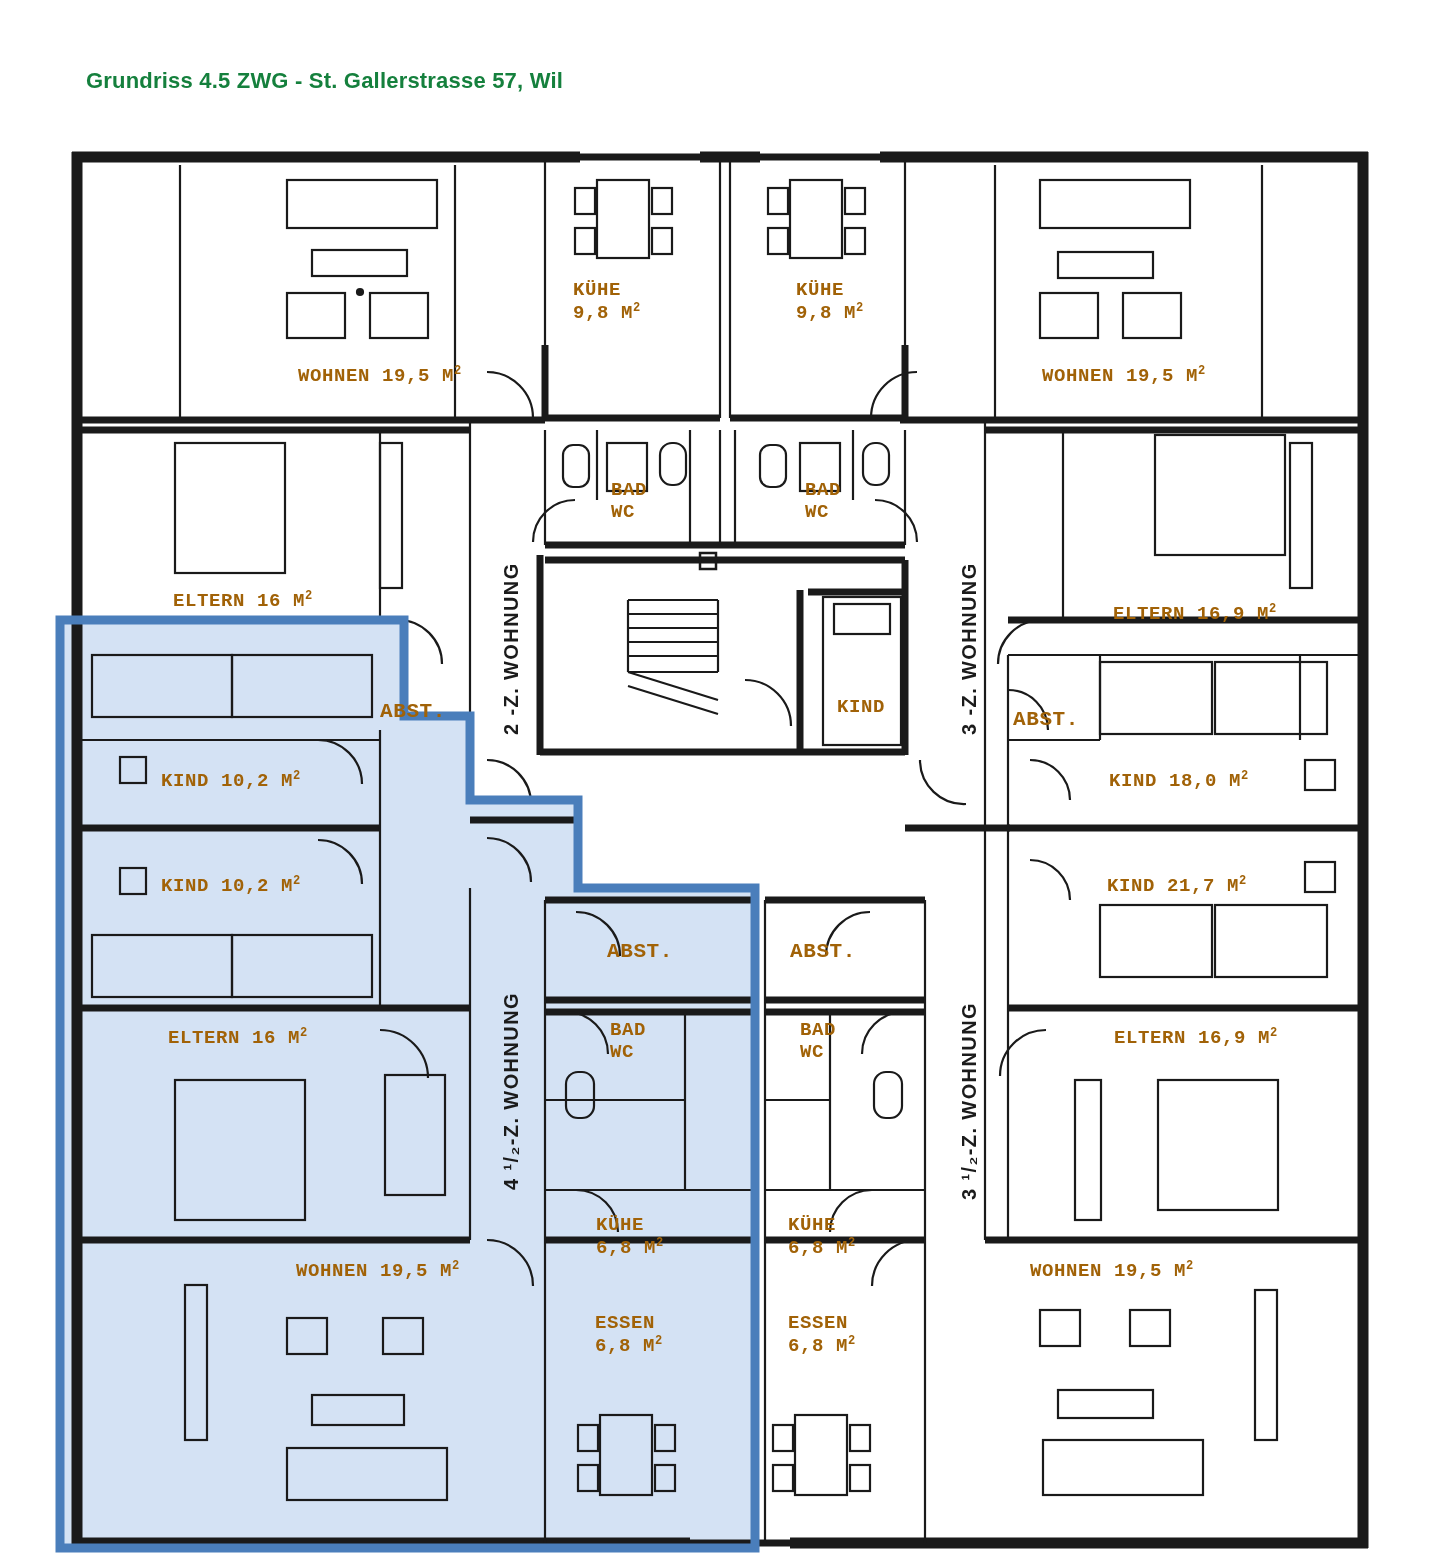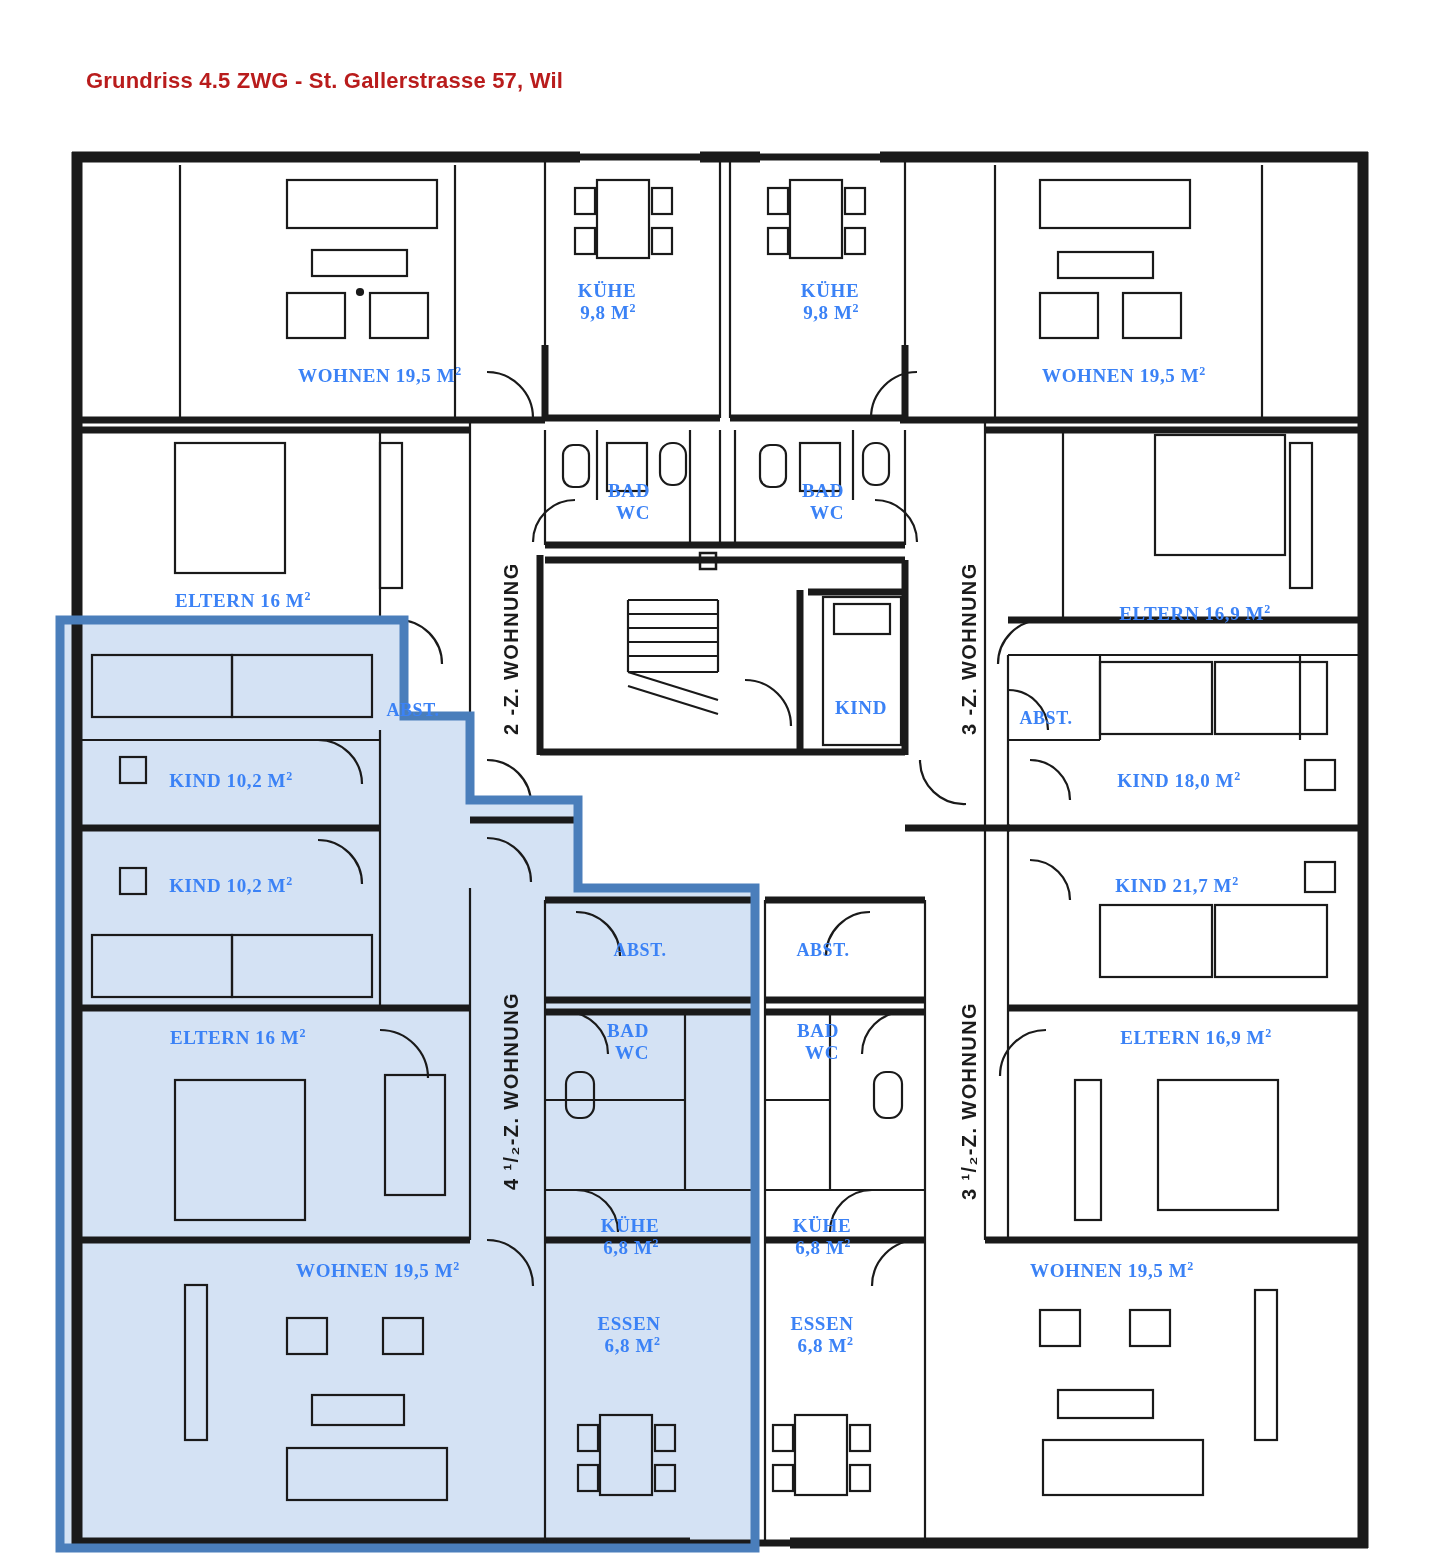--- a/index.html
+++ b/index.html
@@ -1,20 +1,20 @@
 <!DOCTYPE html>
 <html><head>
 <meta charset="utf-8">
 <style>
   html,body{margin:0;padding:0;background:#ffffff;}
   body{width:1440px;height:1567px;position:relative;font-family:"Liberation Sans",sans-serif;color:#111;overflow:hidden;}
-  #title{position:absolute;left:86px;top:68px;font-size:22px;font-weight:bold;letter-spacing:.2px;color:#b91c1c;}
+  #title{position:absolute;left:86px;top:68px;font-size:22px;font-weight:bold;letter-spacing:.2px;color:#15803d;}
   #plan{position:absolute;left:0;top:0;width:1440px;height:1567px;}
-  .lbl{position:absolute;font-family:Liberation Serif, serif;font-size:19px;font-weight:bold;letter-spacing:.6px;color:#3b82f6;white-space:nowrap;line-height:1.15;text-align:right;}
-  .lbl.sm{font-size:18px;}
+  .lbl{position:absolute;font-family:Liberation Mono, monospace;font-size:19px;font-weight:bold;letter-spacing:.6px;color:#a16207;white-space:nowrap;line-height:1.15;text-align:left;}
+  .lbl.sm{font-size:21px;}
   .lbl sup{font-size:12px;vertical-align:super;}
   .vlabel{position:absolute;font-size:20px;font-weight:bold;letter-spacing:1.4px;color:#1b1b1b;white-space:nowrap;transform-origin:left top;transform:rotate(-90deg);}
   .ctr{transform:translateX(-50%);}
 </style>
 </head>
 <body>
 
 <div id="title">Grundriss 4.5 ZWG - St. Gallerstrasse 57, Wil</div>
 
 <svg id="plan" viewBox="0 0 1440 1567" xmlns="http://www.w3.org/2000/svg">

